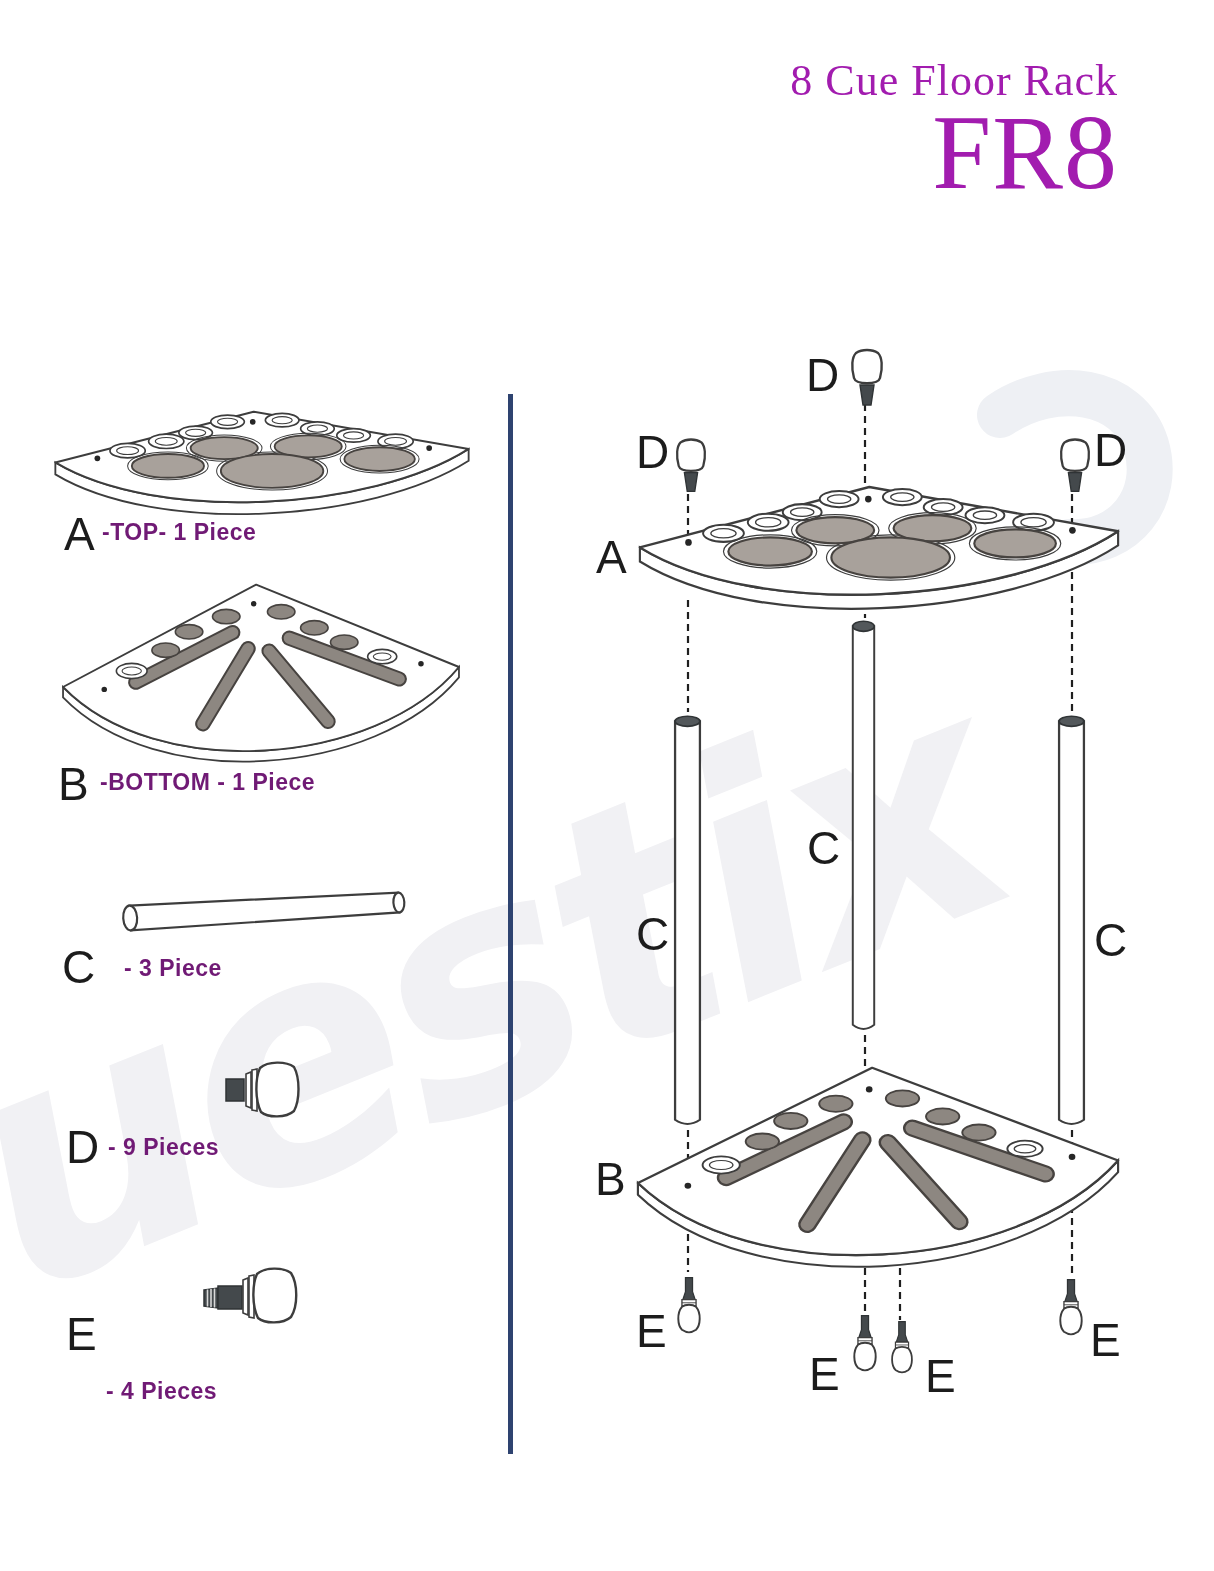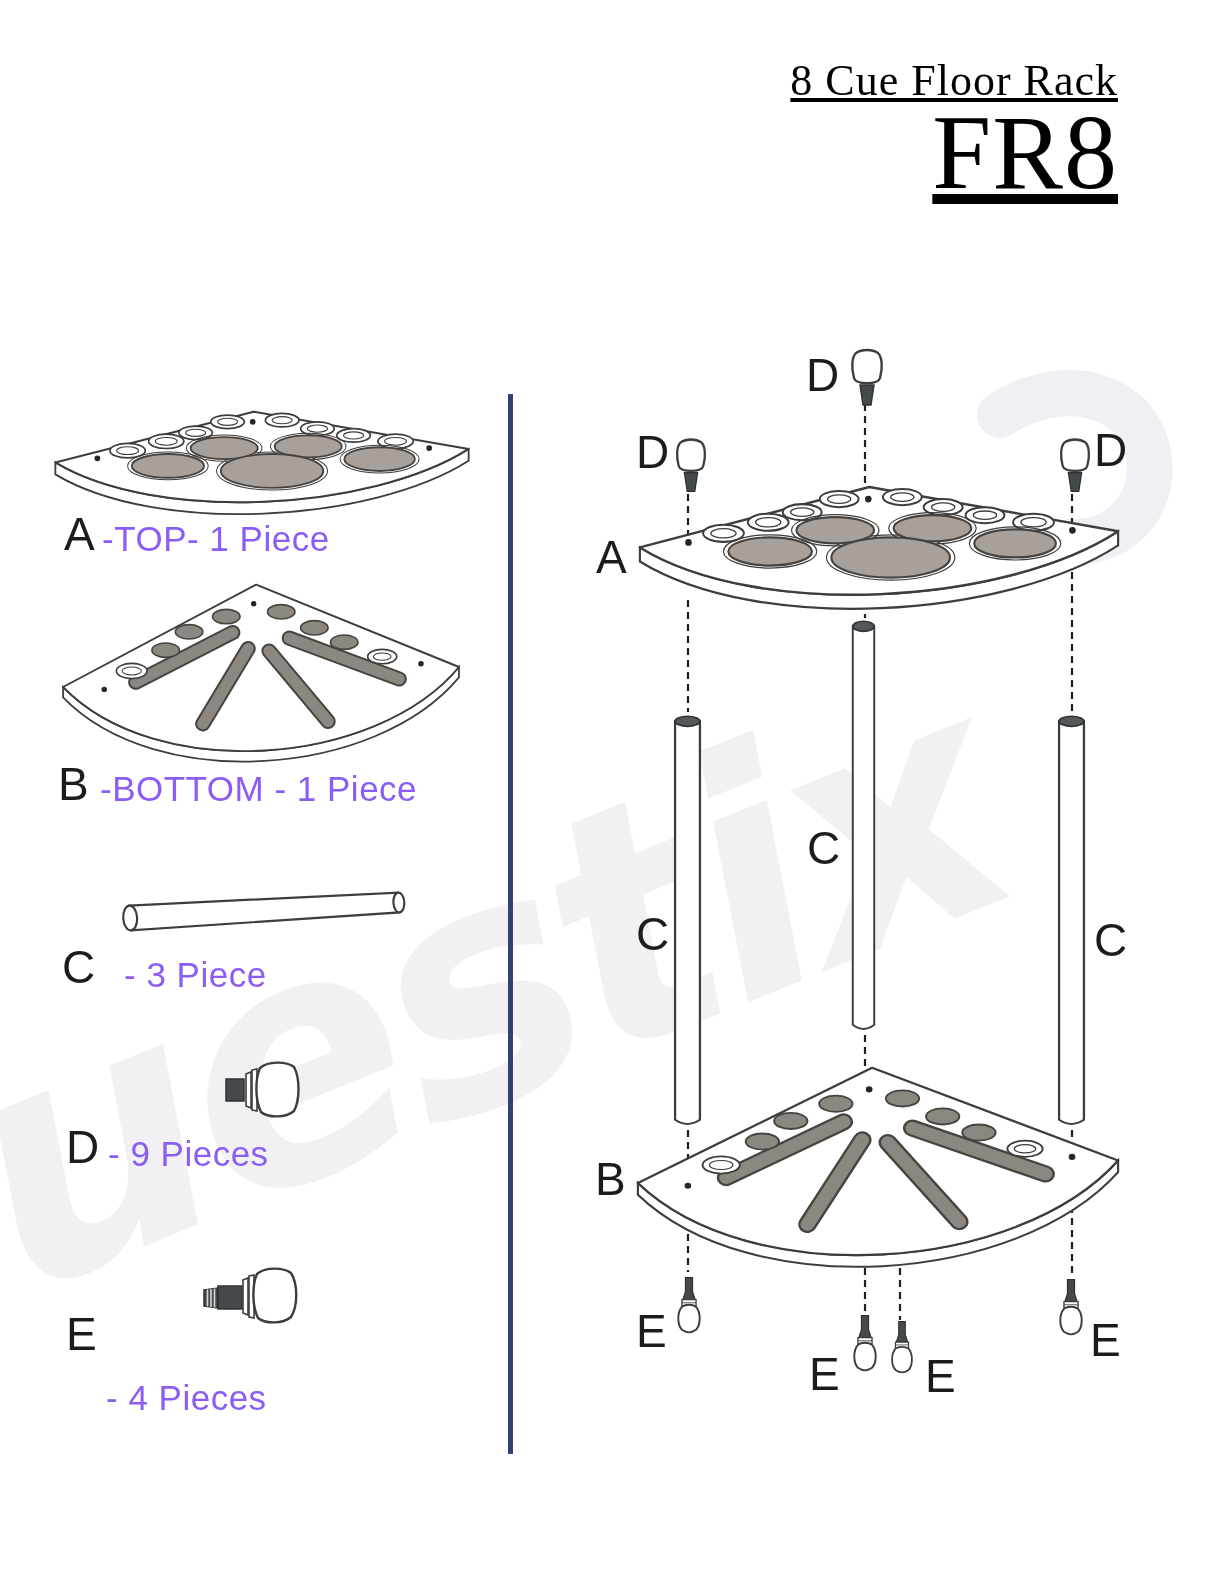--- a/index.html
+++ b/index.html
@@ -9,38 +9,37 @@
     background:#ffffff;
     overflow:hidden;
     font-family:"Liberation Sans", sans-serif;
     color:#1c1c1c;
   }
   .art{position:absolute;left:0;top:0;width:1214px;height:1571px;}
   .hdr{
     position:absolute;top:58px;right:96px;
     text-align:right;
     font-family:"Liberation Serif", serif;
-    color:#000000;
-    text-decoration:underline;
+    color:#a21caf;
   }
   .hdr .title{font-size:44px;letter-spacing:1px;line-height:1.05;}
   .hdr .model{font-size:106px;line-height:0.82;margin-top:6px;letter-spacing:1px;}
   .divider{
     position:absolute;left:508px;top:394px;width:5px;height:1060px;
     background:#2e4370;
   }
   .biglabel{
     position:absolute;
     font-size:46px;line-height:1;color:#1c1c1c;
     white-space:nowrap;
   }
   .desc{
     position:absolute;
-    font-size:35px;line-height:1;color:#8b5cf6;
-    white-space:nowrap;letter-spacing:0.5px;
+    font-size:23px;line-height:1;color:#701a75;
+    white-space:nowrap;letter-spacing:0.5px;font-weight:bold;
   }
 </style>
 </head>
 <body>
 
 <div class="canvas">
 
   <svg class="art" viewBox="0 0 1214 1571" xmlns="http://www.w3.org/2000/svg">
     <defs>
 

